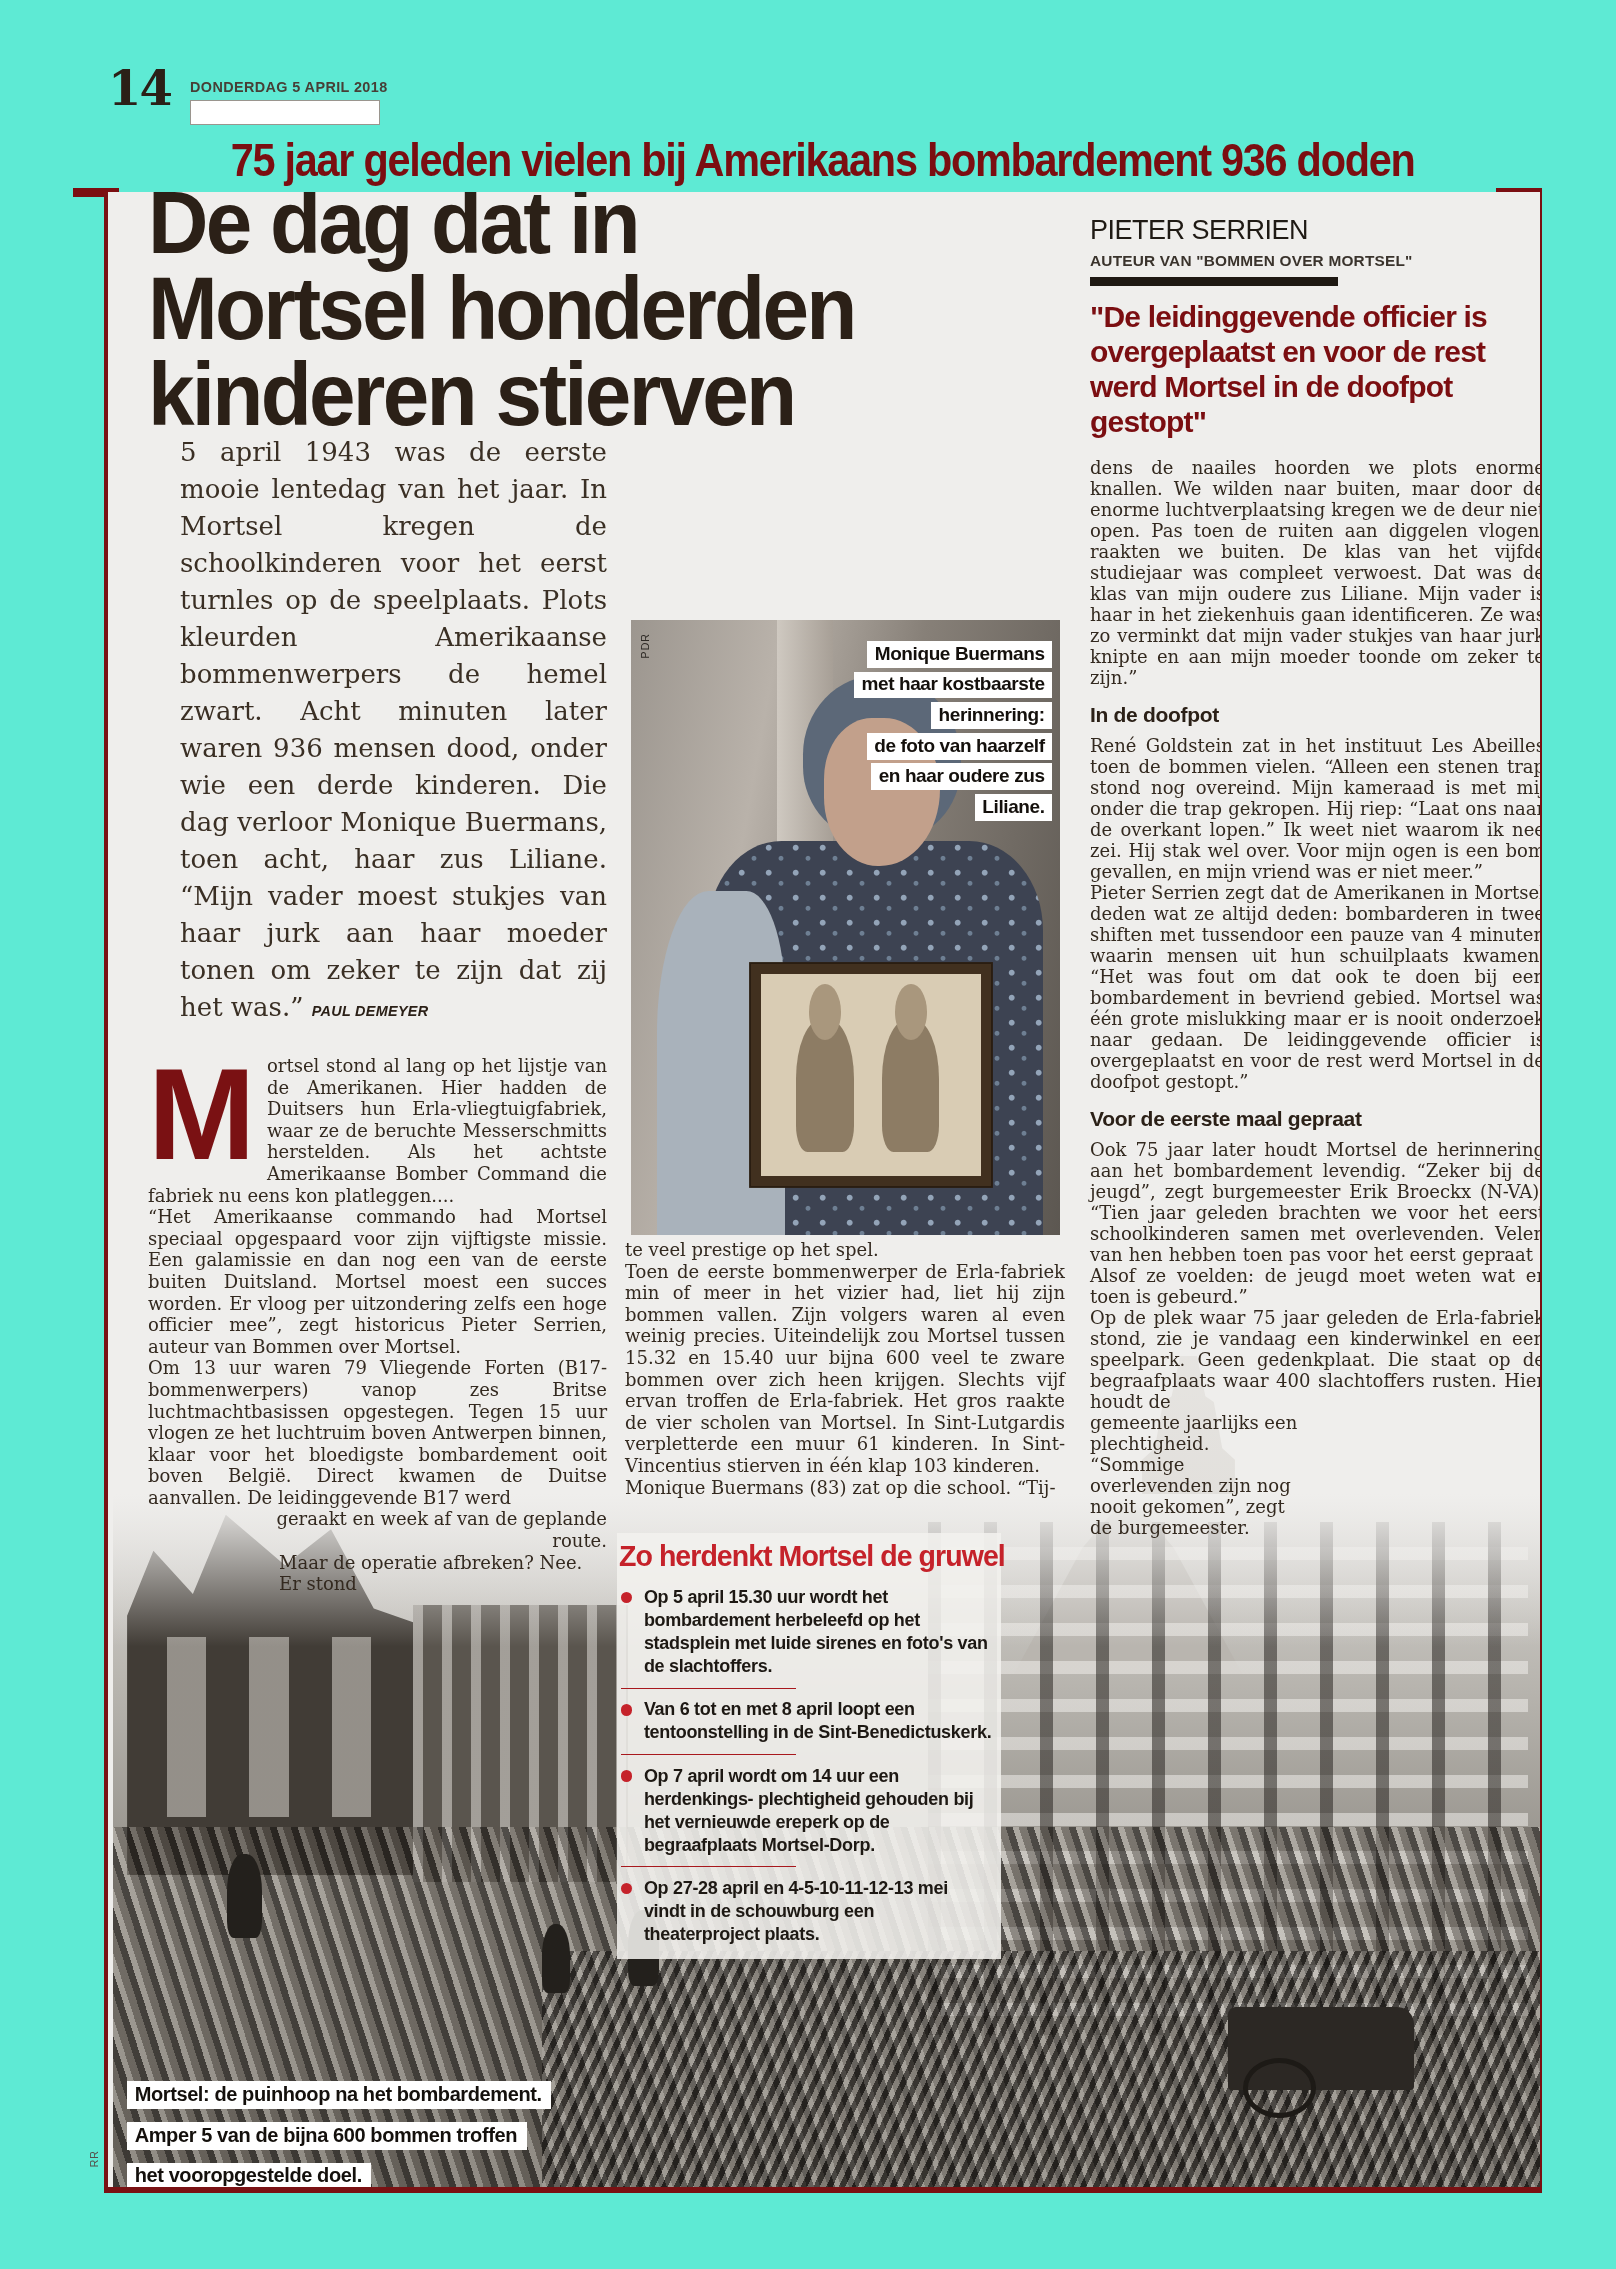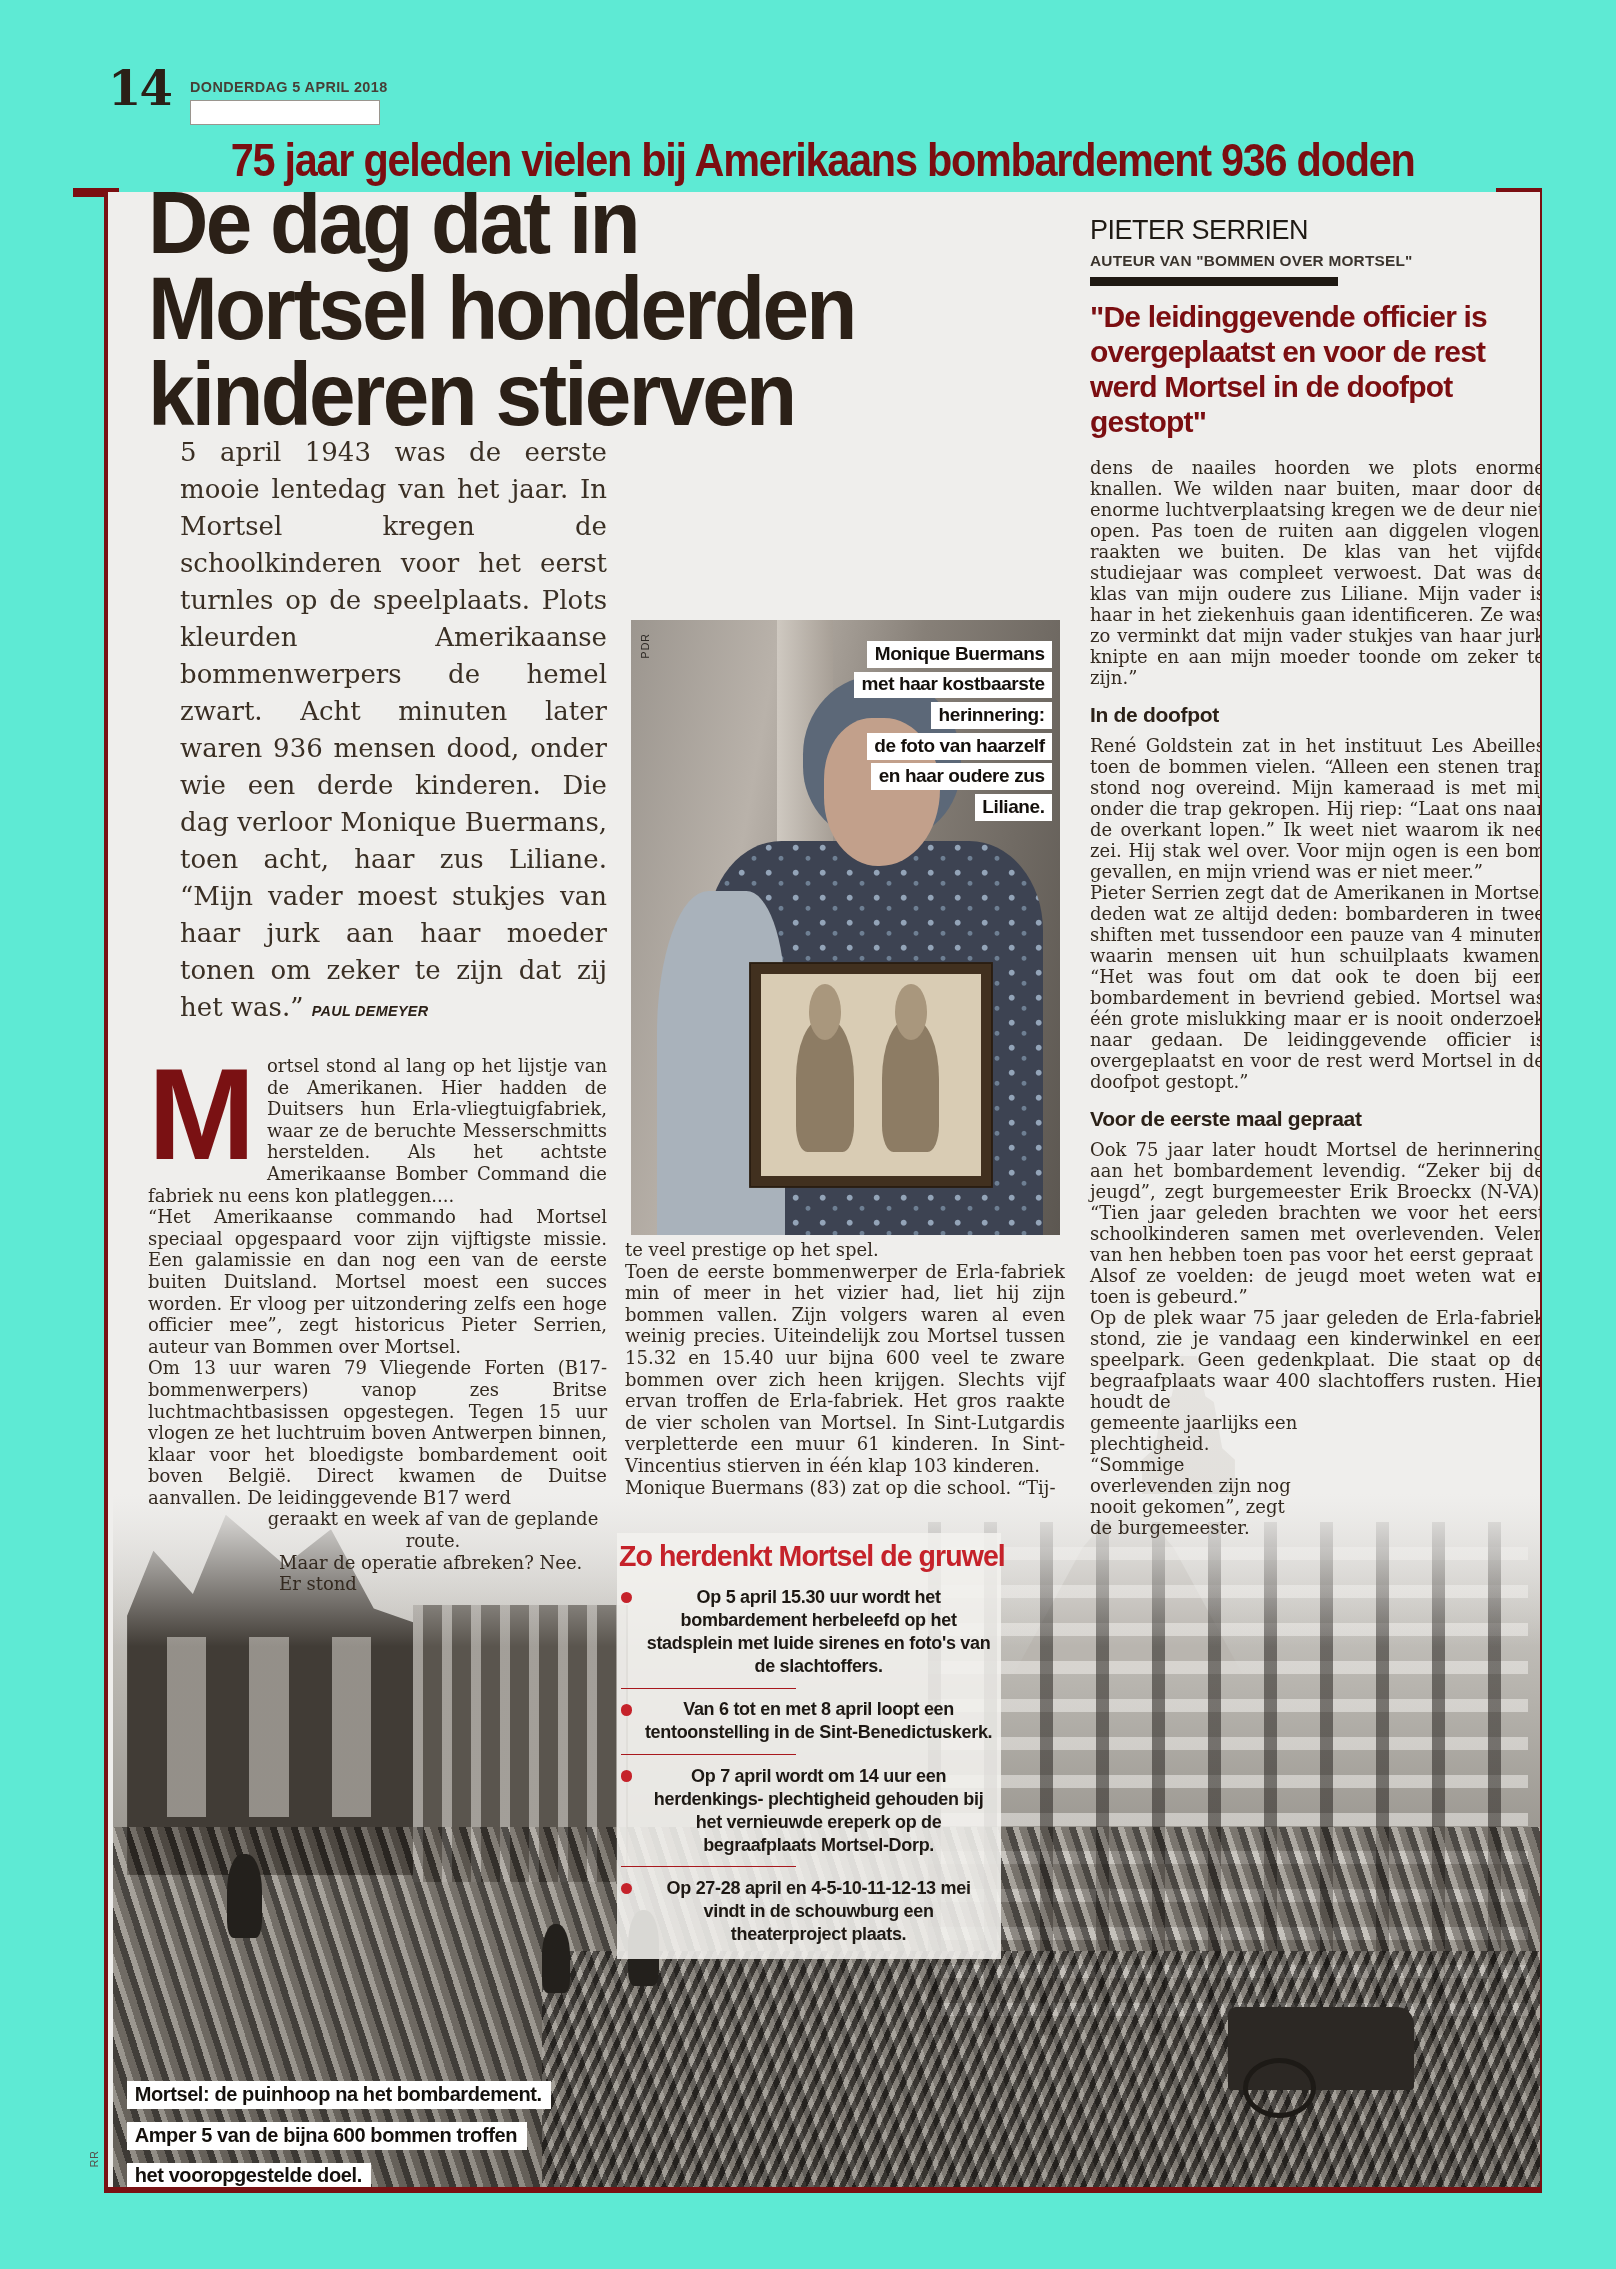--- a/index.html
+++ b/index.html
@@ -34,21 +34,21 @@
   .serif { font-family:"DejaVu Serif", serif; color:#33291f; text-align:justify; }
   .col-left  { position:absolute; left:40px;  top:242px;  width:459px; z-index:2; }
   .col-mid   { position:absolute; left:517px; top:1047px; width:440px; z-index:2; }
   .col-right { position:absolute; left:982px; top:23px;  width:455px; z-index:2; }
   .intro { font-size:26px; line-height:37px; color:#3a2f24;margin-left:32px; }
   .byline { font-style:italic; font-weight:800; font-size:14.4px; letter-spacing:0.3px;
     color:#2b2017; font-family:"Liberation Sans",sans-serif; white-space:nowrap; }
   .body-p { font-size:18px; line-height:21.6px; margin-top:0; }
   .dropcap { float:left; font-family:"Liberation Sans",sans-serif; font-weight:900;
     font-size:129px; line-height:102px; color:#7a1113; margin:7.7px 11.5px 0 0; }
-  .indent1 { text-align:center; margin-left:111px; } .indent2 { text-align:left; margin-left:131px; }
+  .indent1 { text-align:right; margin-left:111px; } .indent2 { text-align:left; margin-left:131px; }
   .ital { }
   
   .sb-author { font-weight:400; font-size:27px; color:#1f1a14; letter-spacing:-0.5px; }
   .sb-sub { font-weight:700; font-size:15.4px; color:#3a332c; margin-top:5.8px; letter-spacing:0.2px; }
   .sb-rule { width:248px; height:8.6px; background:#1e1812; margin-top:7.7px; }
   .sb-quote { margin-top:13.4px; font-weight:800; font-size:30px; line-height:35px;
     color:#7b0e11; letter-spacing:-0.8px; }
   .sb-sh { font-weight:800; font-size:21px; color:#2b2017; margin:15.4px 0 7.7px 0; letter-spacing:-0.3px; }
   .sb-p { font-size:18px; line-height:21px; }
   .sb-narrow { width:219px; }
@@ -109,21 +109,21 @@
   .bp-cart { position:absolute; left:78%; top:74%; width:13%; height:12%; background:#2c2824;
     border-radius:7.7px 17.3px 3.8px 3.8px; }
   .bp-cart::after { content:""; position:absolute; left:8%; bottom:-34%; width:34%; height:60%;
     border:5.8px solid #1d1a16; border-radius:50%; }
   
   .bottom-cap { position:absolute; left:19px; top:1889px; z-index:4; display:flex;
     flex-direction:column; align-items:flex-start; gap:13px; }
   .bottom-cap span { background:#fff; color:#14100c; font-weight:700; font-size:20px;
     letter-spacing:-0.4px; padding:1.9px 9.6px 2.9px 7.7px; white-space:nowrap; }
   .infobox { position:absolute; left:509px; top:1341px; width:384px; z-index:3;
-    background:rgba(242,241,238,.88); padding:5.8px 7.7px 13.4px 1.9px;text-align:center; }
+    background:rgba(242,241,238,.88); padding:5.8px 7.7px 13.4px 1.9px; }
   .ib-title { font-weight:800; font-size:30px; color:#c5222a; letter-spacing:-1px;
     transform:scaleX(.95); transform-origin:left top; white-space:nowrap; margin-bottom:13.4px; }
   .ib-item { position:relative; padding-left:25px; font-weight:700; font-size:18px;
     line-height:23px; color:#1d1813; letter-spacing:-0.3px; }
   .ib-dot { position:absolute; left:1.9px; top:5.8px; width:11.5px; height:11.5px; border-radius:50%;
     background:#c5222a; }
   .ib-sep { width:175px; height:0; border-top:1.9px solid #a8181d; margin:9.6px 0 9.6px 1.9px; }
   .rr-credit { position:absolute; left:88px; top:2150px; font-size:10.6px; color:#55504a;
     writing-mode:vertical-rl; transform:rotate(180deg); letter-spacing:1px; z-index:5; }
 </style>

